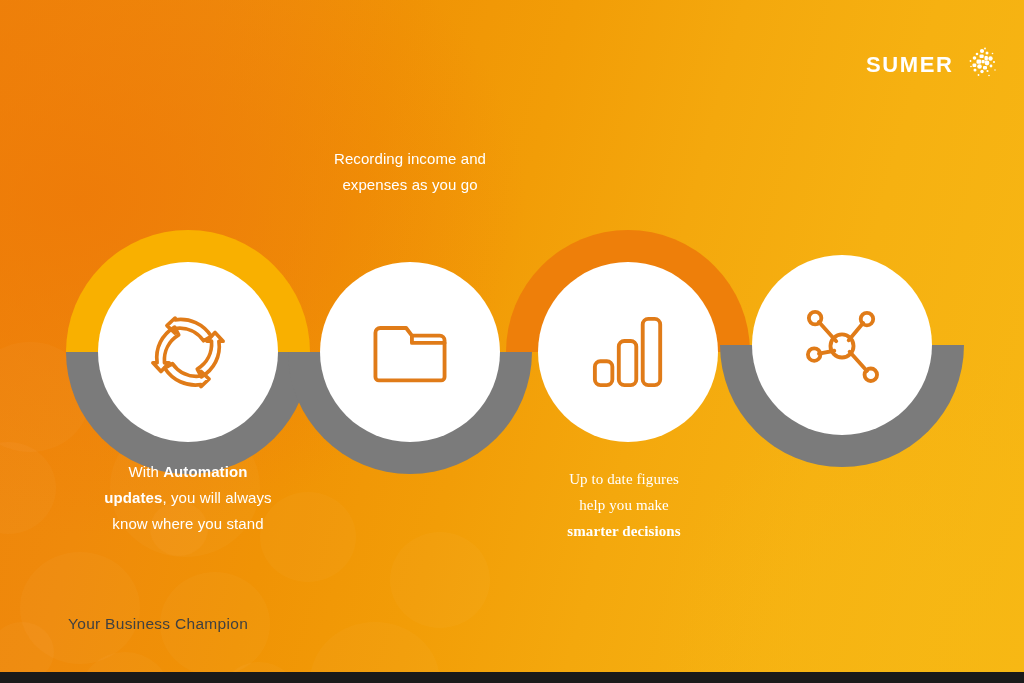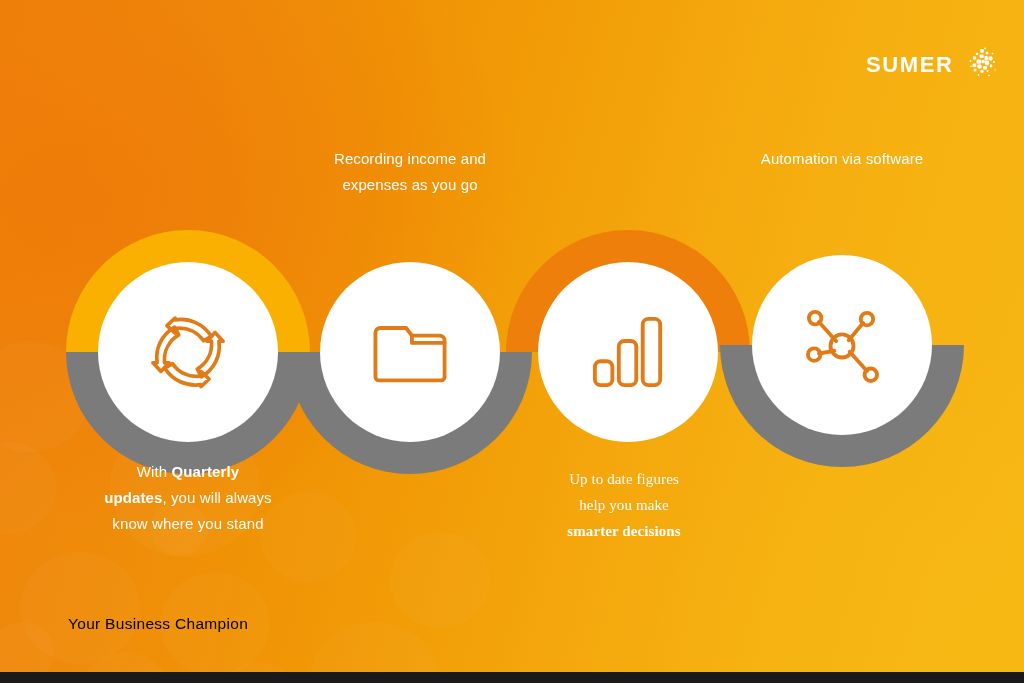--- a/index.html
+++ b/index.html
@@ -128,21 +128,21 @@
   }
   .caption b {
     font-weight: bold;
   }
 
   
   #footer-tagline {
     position: absolute;
     left: 68px;
     top: 615px;
-    color: #000000;
+    color: #404040;
     font-size: 15.5px;
     letter-spacing: 0.3px;
   }
 </style>
 </head>
 <body>
 
 <div id="stage">
 
   <div id="bg-gradient"></div>
@@ -224,21 +224,21 @@
                  C35.8 76.2 48.4 82.2 62 80.2 Z"></path>
 
         <path d="M17.5 60 L25 68 L32.5 60 L28.2 60
                  C27.4 49 32.6 39.6 41.4 34.2
                  L37.6 27
                  C26 33.8 19.4 46.2 21.4 60 Z"></path>
       </svg>
     </div>
   </div>
   <div class="caption" style="left:58px; top:459px;">
-      <div><span>With </span><b>Quarterly</b></div>
+      <div><span>With </span><b>Automation</b></div>
       <div><b>updates</b><span>, you will always</span></div>
       <div><span>know where you stand</span></div>
     </div>
 
   <div class="node" style="left:320px; top:262px;">
     <div class="arc-bottom" style="background:#7B7B7B;"></div>
     <div class="disc"></div>
     <div class="icon-wrap">
       <svg width="96" height="96" viewBox="0 0 100 100" fill="none" stroke="#E07B18" stroke-width="4" stroke-linejoin="round" stroke-linecap="round">
         <path d="M14 76 L14 30 C14 27.2 16.2 25 19 25 L46 25 L52 33 L81 33 C83.8 33 86 35.2 86 38 L86 76 C86 78 84.4 79.6 82.4 79.6 L17.6 79.6 C15.6 79.6 14 78 14 76 Z"></path>
@@ -279,18 +279,17 @@
         <line x1="58" y1="57" x2="76" y2="77"></line>
         <circle cx="50" cy="51" r="12"></circle>
         <circle cx="22" cy="22" r="6.5"></circle>
         <circle cx="76" cy="23" r="6.5"></circle>
         <circle cx="21" cy="60" r="6.5"></circle>
         <circle cx="80" cy="81" r="6.5"></circle>
       </svg>
     </div>
   </div>
   <div class="caption" style="left:712px; top:146px;">
-      <div><span>Automation via software</span></div>
     </div>
 
   <div id="footer-tagline">Your Business Champion</div>
 
 </div>
 
 </body></html>

